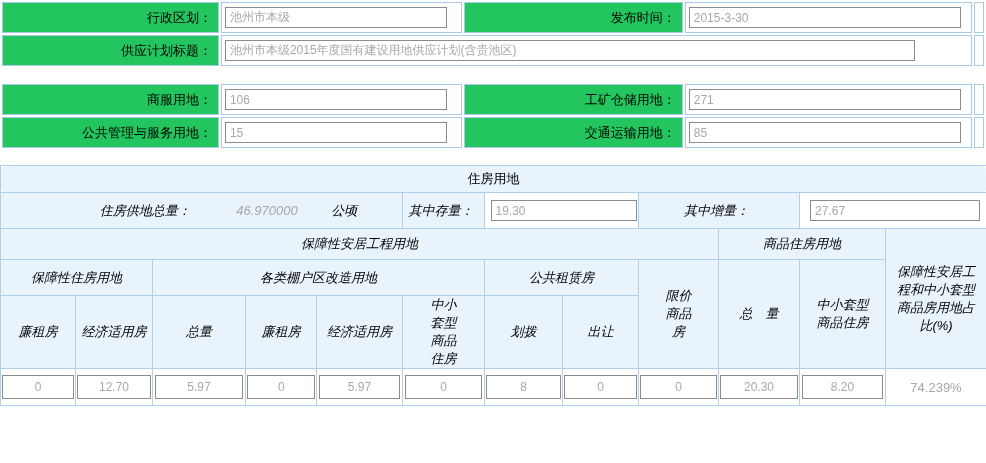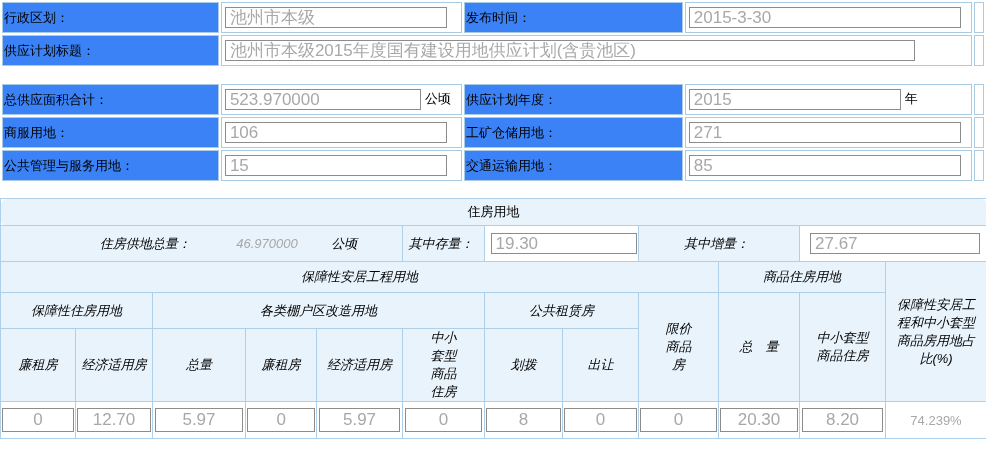--- a/index.html
+++ b/index.html
@@ -4,25 +4,25 @@
 <style>
   html,body{margin:0;padding:0;background:#fff;}
   body{width:986px;height:463px;overflow:hidden;
        font-family:"Liberation Sans","DejaVu Sans",sans-serif;color:#000;}
   .page-title{font-size:13px;font-weight:bold;padding:6px 4px 5px 3px;}
 
   
   table.form{border-collapse:separate;border-spacing:2px;table-layout:fixed;
              width:986px;}
   table.form td{border:1px solid #a8cbe6;height:27px;font-size:13px;overflow:hidden;white-space:nowrap;}
-  td.lbl{background:#3b82f6;padding-right:6px;}
+  td.lbl{background:#22c55e;text-align:right;padding-right:6px;}
   td.inp{background:#fff;padding-left:3px;}
   td.nar{background:#fff;}
   .unit{font-size:13px;margin-left:4px;}
-  input{border:1px solid #8c8c8c;height:17px;font-size:17px;color:#a8a8a8;
+  input{border:1px solid #8c8c8c;height:17px;font-size:12px;color:#a8a8a8;
         padding:1px 4px;background:#fff;font-family:inherit;vertical-align:middle;}
   .w-r1l{width:212px;} .w-r1r{width:262px;}
   .w-title{width:680px;}
   .w-medl{width:186px;} .w-medr{width:202px;}
   .form2{margin-top:14px;}
 
   
   table.housing{border-collapse:collapse;table-layout:fixed;width:986px;margin-top:15px;}
   table.housing td,table.housing th{border:1px solid #aed0ea;font-size:13px;
         font-weight:normal;text-align:center;overflow:hidden;}
@@ -77,27 +77,20 @@
 
   <table class="form form2">
     <colgroup>
         <col style="width:216px">
         <col style="width:240px">
         <col style="width:218px">
         <col style="width:286px">
         <col style="width:10px">
       </colgroup>
     <tbody>
-        <tr>
-      <td class="lbl">总供应面积合计：</td>
-      <td class="inp"><input class="w-medl" value="523.970000" style=""><span class="unit">公顷</span></td>
-      <td class="lbl">供应计划年度：</td>
-      <td class="inp"><input class="w-medr" value="2015" style=""><span class="unit">年</span></td>
-      <td class="nar"></td>
-    </tr>
     <tr>
       <td class="lbl">商服用地：</td>
       <td class="inp"><input class="w-r1l" value="106" style=""></td>
       <td class="lbl">工矿仓储用地：</td>
       <td class="inp"><input class="w-r1r" value="271" style=""></td>
       <td class="nar"></td>
     </tr>
     <tr>
       <td class="lbl">公共管理与服务用地：</td>
       <td class="inp"><input class="w-r1l" value="15" style=""></td>

